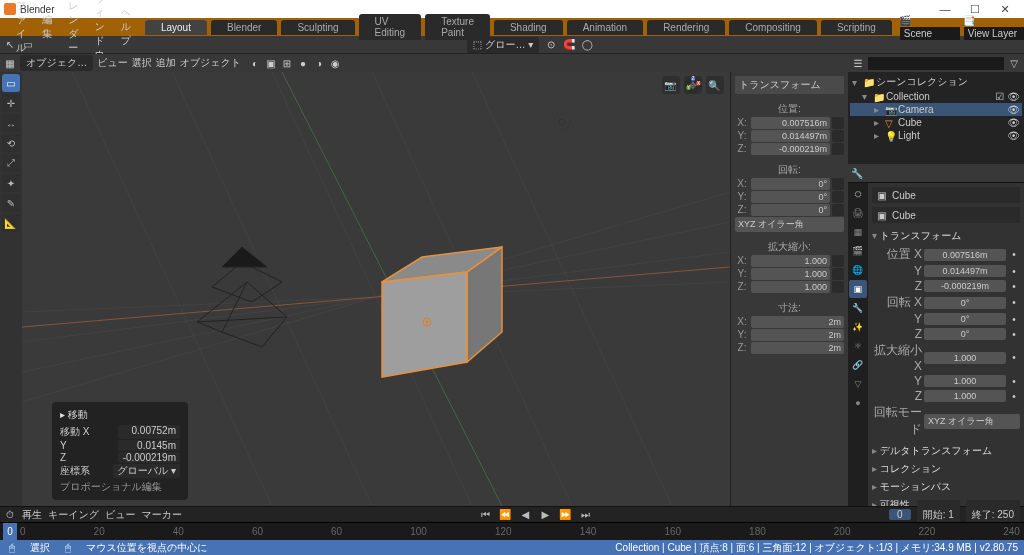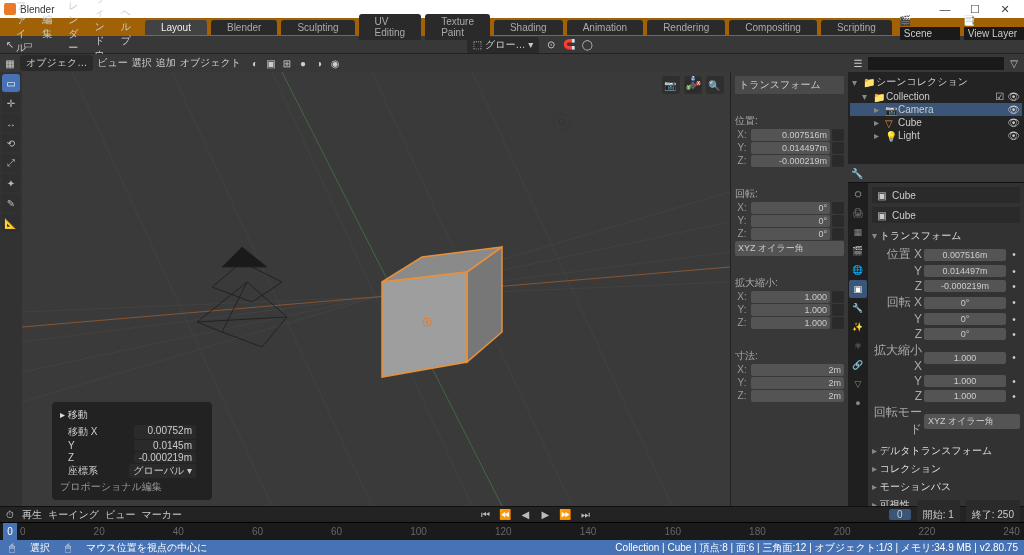--- a/index.html
+++ b/index.html
@@ -24,26 +24,26 @@
 .viewport { flex:1; position:relative; background:#3a3a3a; overflow:hidden; display:flex; }
 .toolcol { width:22px; background:rgba(40,40,40,.4); display:flex; flex-direction:column; gap:2px; padding:2px; }
 .toolbtn { width:18px; height:18px; background:#2f2f2f; border-radius:3px; display:flex; align-items:center; justify-content:center; color:#bbb; font-size:10px; }
 .toolbtn.primary { background:#4772b3; color:#fff; }
 .canvas { flex:1; position:relative; }
 .canvas svg { position:absolute; inset:0; width:100%; height:100%; }
 .overlay-tl { position:absolute; top:4px; left:4px; color:#bbb; line-height:1.3; }
 .overlay-tr { position:absolute; top:4px; right:6px; display:flex; gap:4px; align-items:center; }
 .navball { width:40px; height:40px; }
 .vp-ico { width:18px; height:18px; background:#2f2f2f; border-radius:3px; display:flex; align-items:center; justify-content:center; }
-.movebox { position:absolute; bottom:6px; left:30px; width:160px; background:rgba(30,30,30,.85); border-radius:4px; padding:6px 8px; }
-.movebox .row { display:flex; justify-content:space-between; margin:1px 8px; }
+.movebox { position:absolute; bottom:6px; left:30px; width:136px; background:rgba(30,30,30,.85); border-radius:4px; padding:6px 8px; }
+.movebox .row { display:flex; justify-content:space-between; margin:1px 0; }
 .movebox .val { background:#2a2a2a; padding:0 4px; border-radius:2px; min-width:62px; text-align:right; }
 .npanel { width:118px; background:#383838; border-left:1px solid #222; padding:4px; overflow:hidden; }
 .npanel .hdr { background:#4a4a4a; padding:2px 4px; margin-bottom:2px; }
-.npanel .lab { color:#aaa; margin:20px 0 1px; }
+.npanel .lab { color:#aaa; margin:8px 0 1px;text-align:center; }
 .npanel .frow { display:flex; gap:2px; margin-bottom:1px; }
 .npanel .ax { width:14px; text-align:center; color:#999; }
 .npanel .fld { flex:1; background:#545454; border-radius:2px; padding:1px 3px; text-align:right; font-size:9px; }
 .npanel .btn2 { width:12px; background:#2a2a2a; border-radius:2px; }
 .rightcol { width:176px; display:flex; flex-direction:column; background:#2a2a2a; }
 .outlhdr { height:18px; background:#383838; display:flex; align-items:center; padding:0 4px; gap:4px; }
 .outlhdr input { flex:1; background:#1a1a1a; border:none; color:#ccc; padding:1px 3px; min-width:0; }
 .outliner { height:92px; background:#232323; padding:2px; overflow:hidden; }
 .orow { display:flex; align-items:center; padding:1px 2px; gap:3px; }
 .orow.sel { background:#3b5578; }

